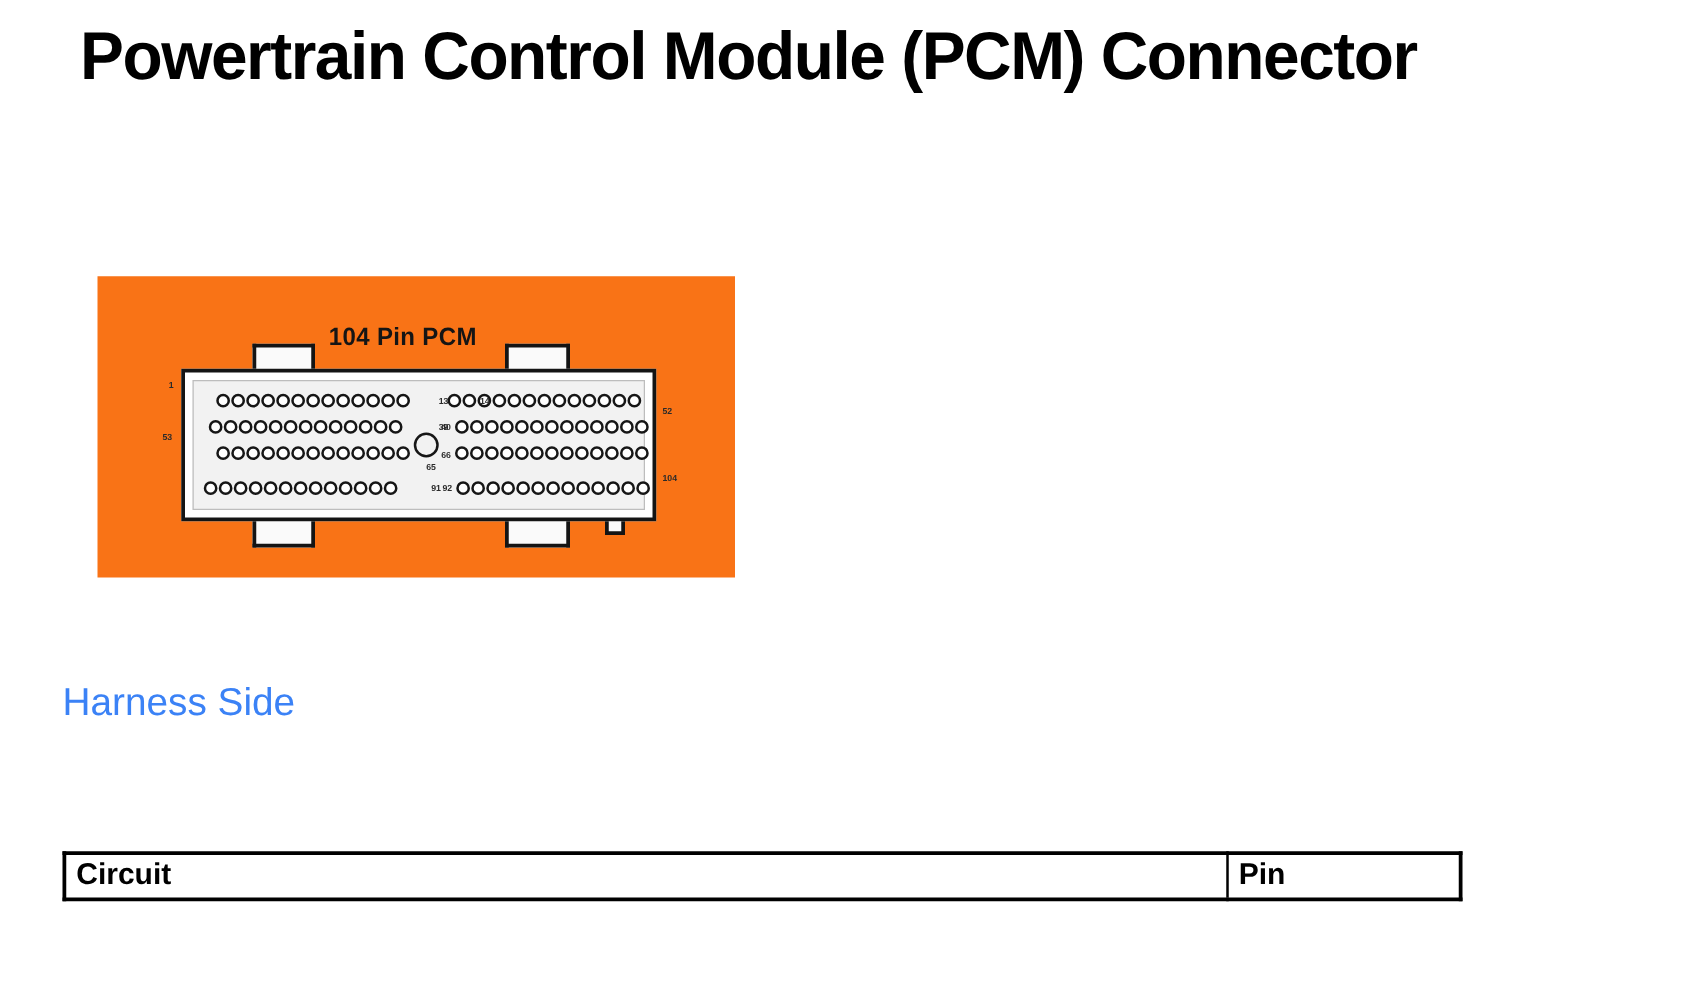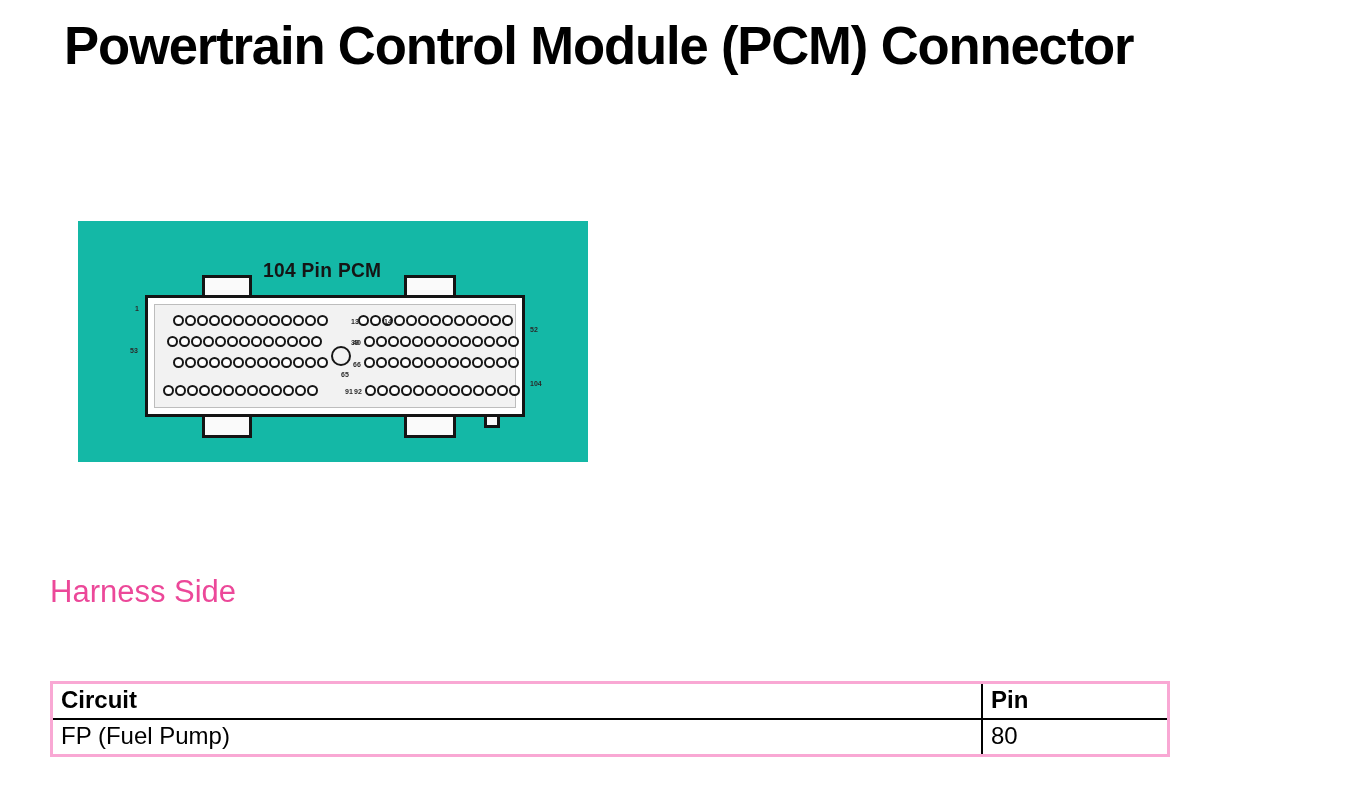--- a/index.html
+++ b/index.html
@@ -34,21 +34,21 @@
     color: #000000;
   }
 
   
   .connector-figure {
     position: absolute;
     left: 78px;
     top: 221px;
     width: 510px;
     height: 241px;
-    background: #14b8a6;
+    background: #f97316;
   }
 
   .connector-caption {
     position: absolute;
     left: 185px;
     top: 38px;
     font-size: 20px;
     font-weight: bold;
     letter-spacing: 0.3px;
     color: #151515;
@@ -123,40 +123,40 @@
     font-weight: bold;
     color: #2a2a2a;
     line-height: 8px;
     white-space: nowrap;
   }
 
   
   .harness-side {
     position: absolute;
     left: 50px;
-    top: 572px;
+    top: 542px;
     font-size: 31px;
     font-weight: normal;
     line-height: 40px;
-    color: #ec4899;
+    color: #3b82f6;
     white-space: nowrap;
   }
 
   
   .circuit-table-wrap {
     position: absolute;
     left: 50px;
     top: 681px;
     width: 1080px;
   }
   table.circuit-table {
     border-collapse: collapse;
     width: 1080px;
     table-layout: fixed;
-    border: 3px solid #f9a8d4;
+    border: 3px solid #000000;
   }
   table.circuit-table td {
     border: 2px solid #000000;
     padding: 1px 8px 3px 8px;
     font-size: 24px;
     line-height: 30px;
     height: 30px;
     vertical-align: middle;
     white-space: nowrap;
     overflow: hidden;
@@ -330,19 +330,15 @@
 
 <div class="harness-side">Harness Side</div>
 
 <div class="circuit-table-wrap">
   <table class="circuit-table">
     <tbody id="circuit-tbody">
       <tr class="header-row">
         <td class="col-circuit">Circuit</td>
         <td class="col-pin">Pin</td>
       </tr>
-        <tr>
-          <td class="col-circuit">FP (Fuel Pump)</td>
-          <td class="col-pin">80</td>
-        </tr>
       </tbody>
   </table>
 </div>
 
 </body></html>

